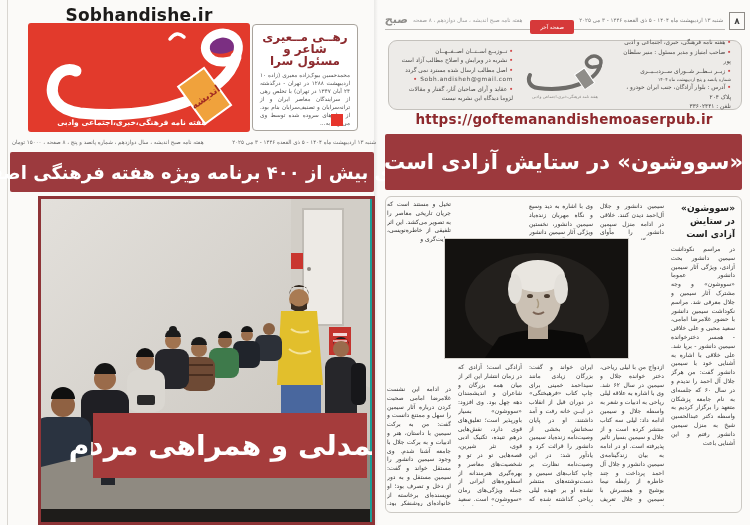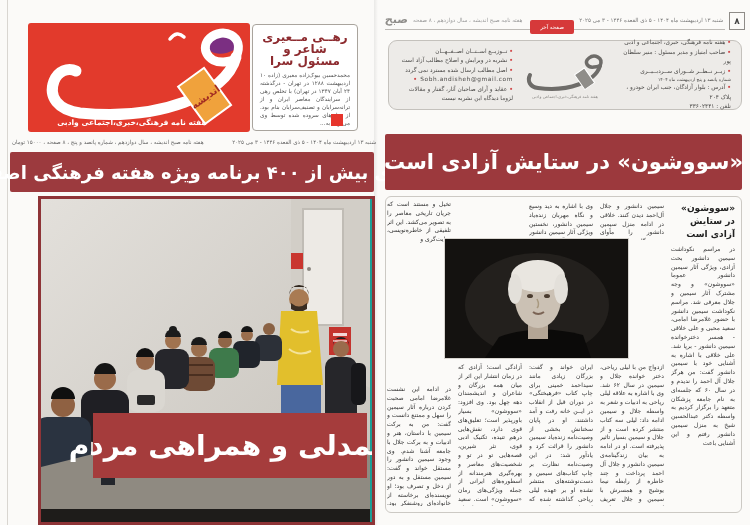--- a/index.html
+++ b/index.html
@@ -86,20 +86,21 @@
   .article-photo svg{display:block;}
 </style>
 </head>
 <body>
 
 <div class="edge-line"></div>
 <div class="page-divider"></div>
 
 <div class="page-left">
 
+  <div class="site-url">Sobhandishe.ir</div>
 
   <div class="masthead">
     <svg width="222" height="109" viewBox="0 0 222 109">
       <ellipse cx="197" cy="21" rx="17" ry="9" fill="#7b2f82" transform="rotate(-14 197 21)"></ellipse>
       <path d="M 208 34 C 218 12 194 4 182 15 C 172 24 179 40 196 39 C 203 38 207 37 208 34" stroke="#fff" stroke-width="9" fill="none" stroke-linecap="round"></path>
       <path d="M 208 34 C 198 72 132 98 52 90 C 30 87 20 74 26 58 C 30 48 40 44 48 48" stroke="#fff" stroke-width="11" fill="none" stroke-linecap="round"></path>
       <path d="M 142 16 q 7 -9 14 -2" stroke="#fff" stroke-width="3.5" fill="none" stroke-linecap="round"></path>
       <g transform="rotate(-36 176 72)">
         <rect x="160" y="50" width="32" height="46" fill="#f0a23c" stroke="#fff" stroke-width="2"></rect>
         <text x="176" y="78" font-size="10" font-weight="bold" fill="#a32d22" text-anchor="middle" font-family="DejaVu Sans, sans-serif">اندیشه</text>
@@ -238,20 +239,21 @@
     <div class="info-col rtl">
       <div>هفته نامه فرهنگی، خبری، اجتماعی و ادبی</div>
       <div>صاحب امتیاز و مدیر مسئول : منیر سلطان پور</div>
       <div>زیــر نــظــر شــورای ســردبــیــری</div>
       <div class="tiny no-bullet">شماره پانصد و پنج اردیبهشت ماه ۱۴۰۴</div>
       <div>آدرس : بلوار آزادگان، جنب ایران خودرو ، پلاک ۲۰۴</div>
       <div class="no-bullet">تلفن : ۳۳۶۰۲۴۴۱</div>
     </div>
   </div>
 
+  <div class="rp-url">https://goftemanandishemoaserpub.ir</div>
 
   <div class="rp-banner">
     <span class="rtl">«سووشون» در ستایش آزادی است</span>
   </div>
 
   <div class="article">
     <div class="col c1">
       <div class="col-head">«سووشون» در ستایش آزادی است</div>
       <span>در مراسم نکوداشت سیمین دانشور بحث آزادی، ویژگی آثار سیمین دانشور عموما «سووشون» و وجه مشترک آثار سیمین و جلال معرفی شد. مراسم نکوداشت سیمین دانشور با حضور غلامرضا امامی، سعید محبی و علی خلاقی - همسر دخترخوانده سیمین دانشور - برپا شد. علی خلاقی با اشاره به آشنایی خود با سیمین دانشور گفت: من هرگز جلال آل احمد را ندیدم و در سال ۶۰ که جلسه‌ای به نام جامعه پزشکان متعهد را برگزار کردیم به واسطه دکتر عبدالحسین شیخ به منزل سیمین دانشور رفتم و این آشنایی باعث</span>
     </div>

